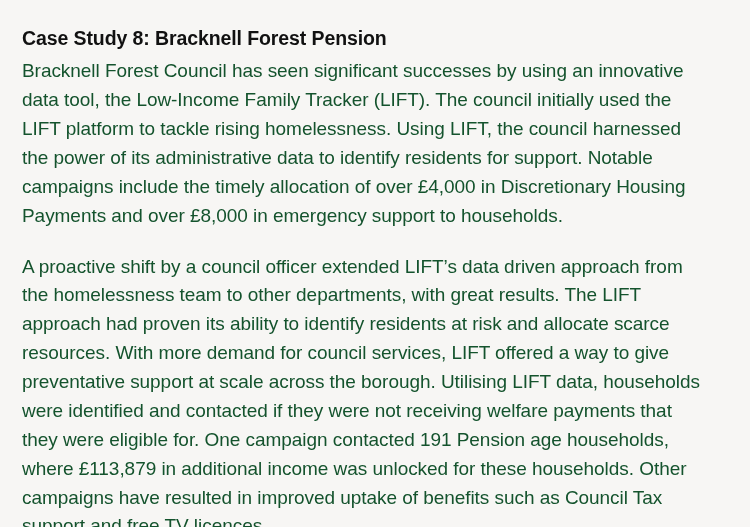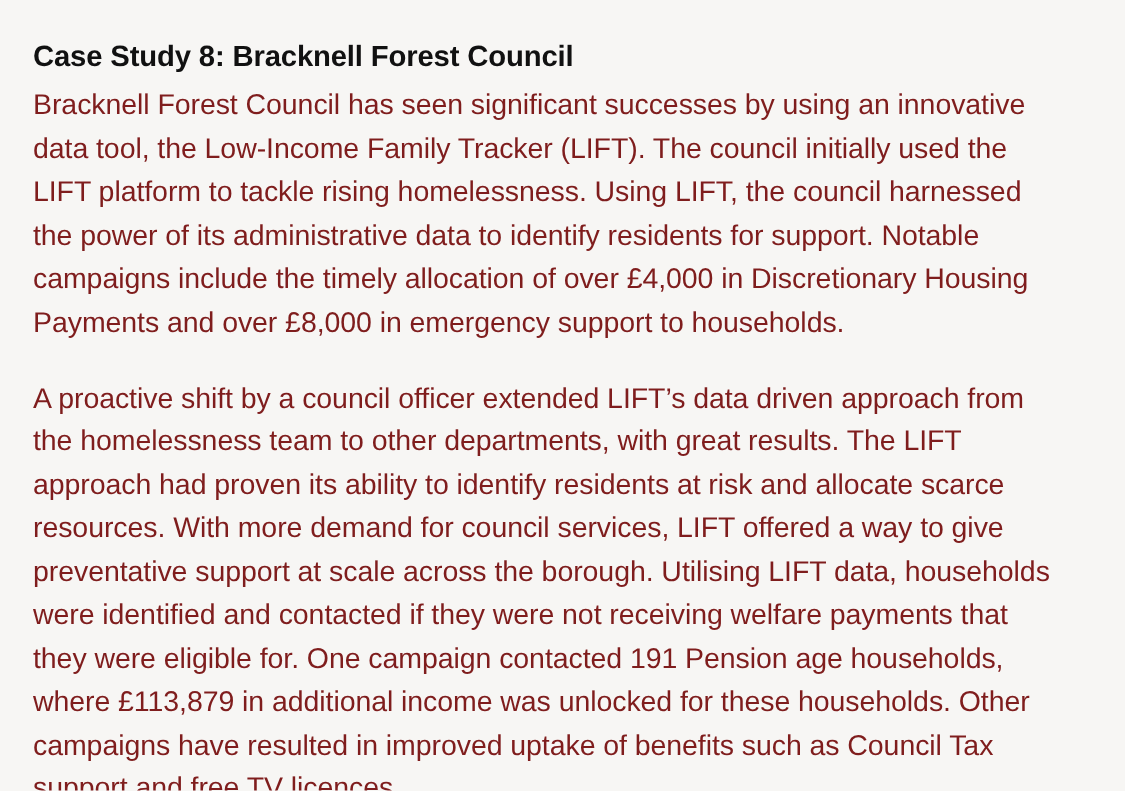--- a/index.html
+++ b/index.html
@@ -23,27 +23,27 @@
     font-weight: bold;
     line-height: 1.3;
     margin: 0 0 6px 0;
     letter-spacing: -0.1px;
     color: #111111;
   }
   .case-study-paragraph {
     font-size: 19px;
     line-height: 1.52;
     margin: 0 16px 22px 0;
-    color: #7f1d1d;
+    color: #14532d;
     letter-spacing: -0.05px;
   }
   .case-study-paragraph:last-child {
     margin-bottom: 0;
   }
 </style>
 </head>
 <body>
 
 <div class="case-study">
-  <h1 class="case-study-title">Case Study 8: Bracknell Forest Council</h1>
+  <h1 class="case-study-title">Case Study 8: Bracknell Forest Pension</h1>
   <p class="case-study-paragraph">Bracknell Forest Council has seen significant successes by using an innovative data tool, the Low-Income Family Tracker (LIFT). The council initially used the LIFT platform to tackle rising homelessness. Using LIFT, the council harnessed the power of its administrative data to identify residents for support. Notable campaigns include the timely allocation of over £4,000 in Discretionary Housing Payments and over £8,000 in emergency support to households.</p>
   <p class="case-study-paragraph">A proactive shift by a council officer extended LIFT’s data driven approach from the homelessness team to other departments, with great results. The LIFT approach had proven its ability to identify residents at risk and allocate scarce resources. With more demand for council services, LIFT offered a way to give preventative support at scale across the borough. Utilising LIFT data, households were identified and contacted if they were not receiving welfare payments that they were eligible for. One campaign contacted 191 Pension age households, where £113,879 in additional income was unlocked for these households. Other campaigns have resulted in improved uptake of benefits such as Council Tax support and free TV licences.</p>
 </div>
 
 </body></html>

